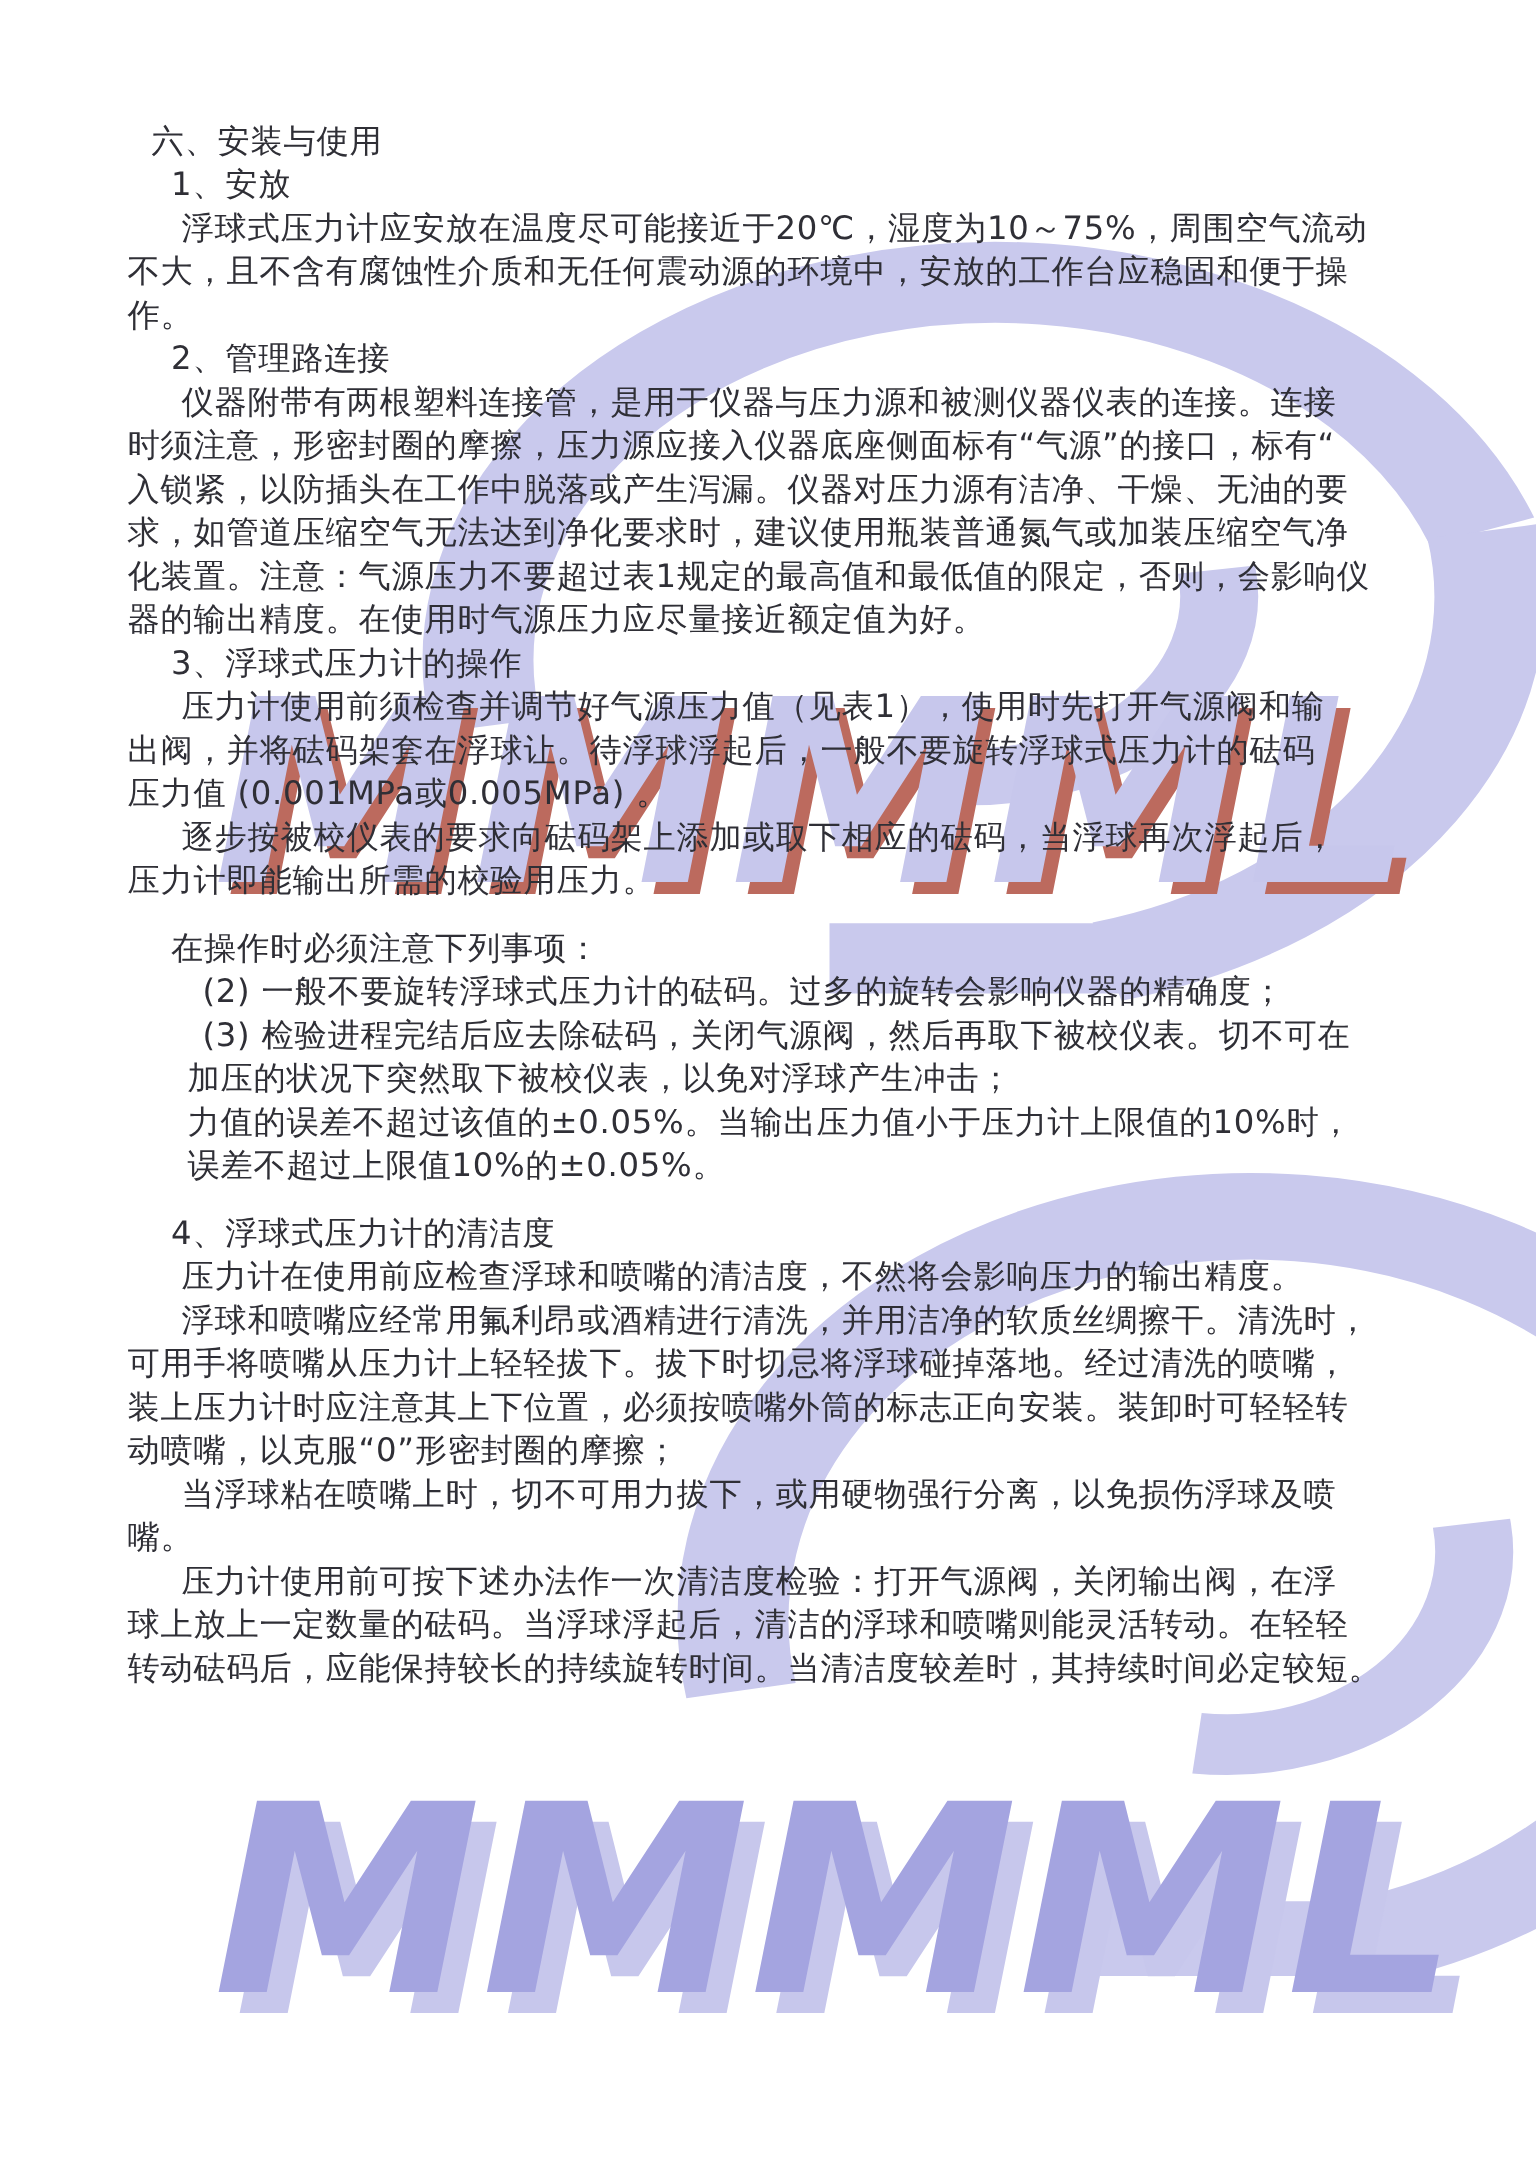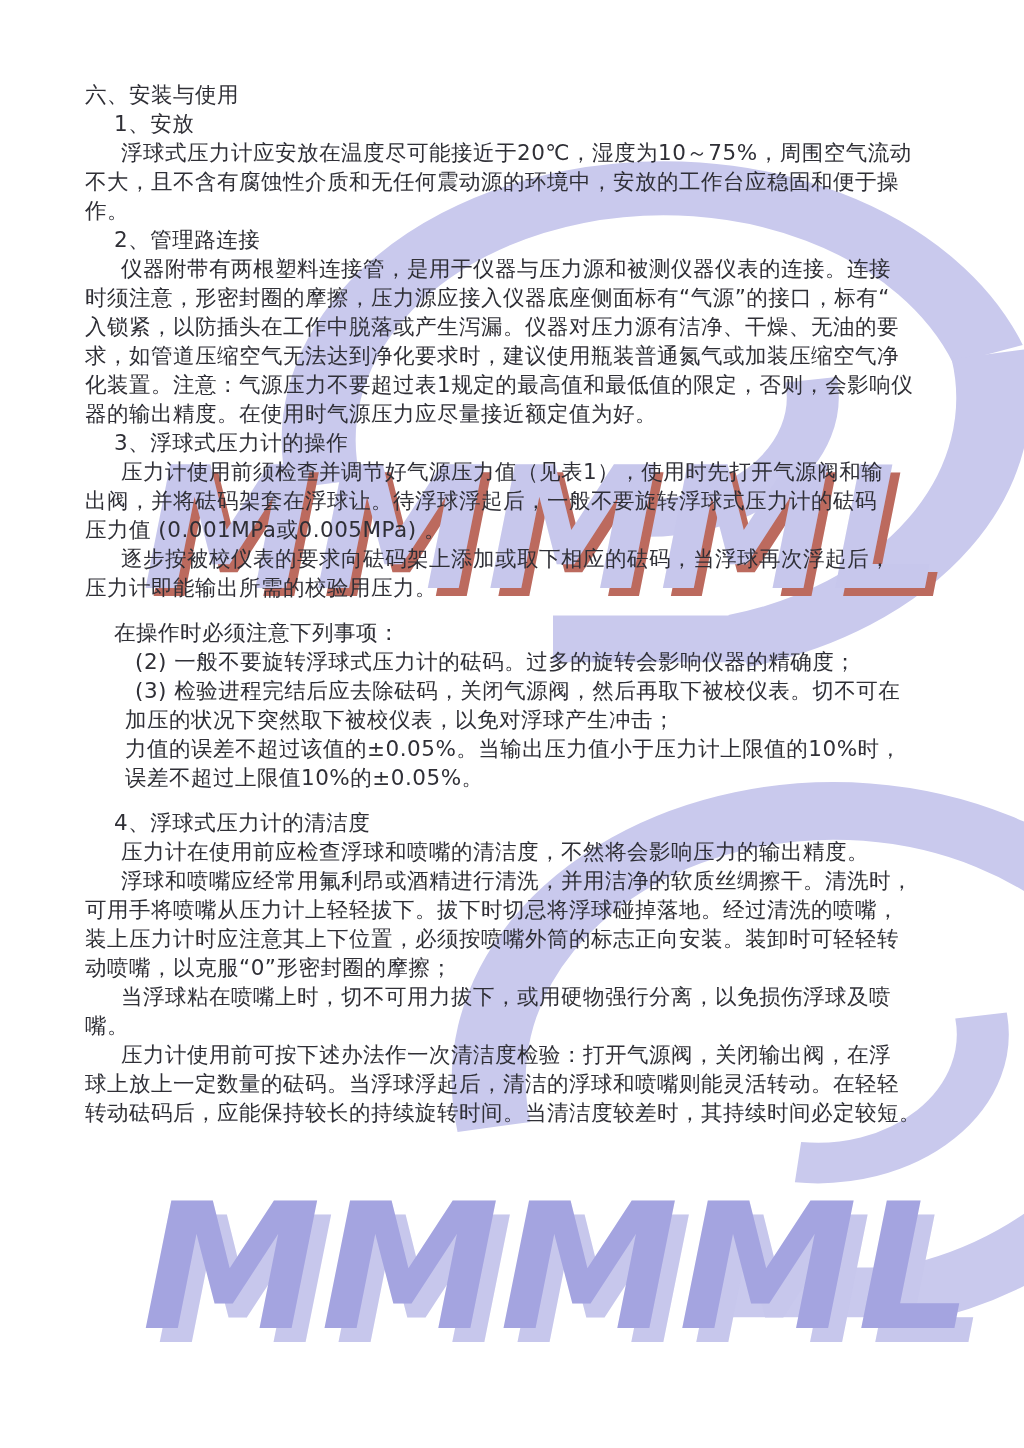--- a/index.html
+++ b/index.html
@@ -13,21 +13,21 @@
     box-shadow:0 0 4px rgba(0,0,0,.25);
   }
   .wm{position:absolute;left:0;top:0;width:1024px;height:1448px;pointer-events:none;}
   .content{
     position:absolute;left:85px;top:80px;width:885px;
     color:var(--text-color,#2f2f36);
     font-size:21.5px;
     z-index:2;
   }
   .line{line-height:29px;white-space:nowrap;letter-spacing:0.5px;}
-  .h{margin-left:0;}
+  .h{margin-left:16px;}
   .sub,.sub2{margin-left:29px;}
   .ind{margin-left:36px;}
   .li{margin-left:50px;}
   .licont{margin-left:40px;}
   .blank{height:16px;}
 </style>
 </head>
 <body>
 
 <div class="page">

